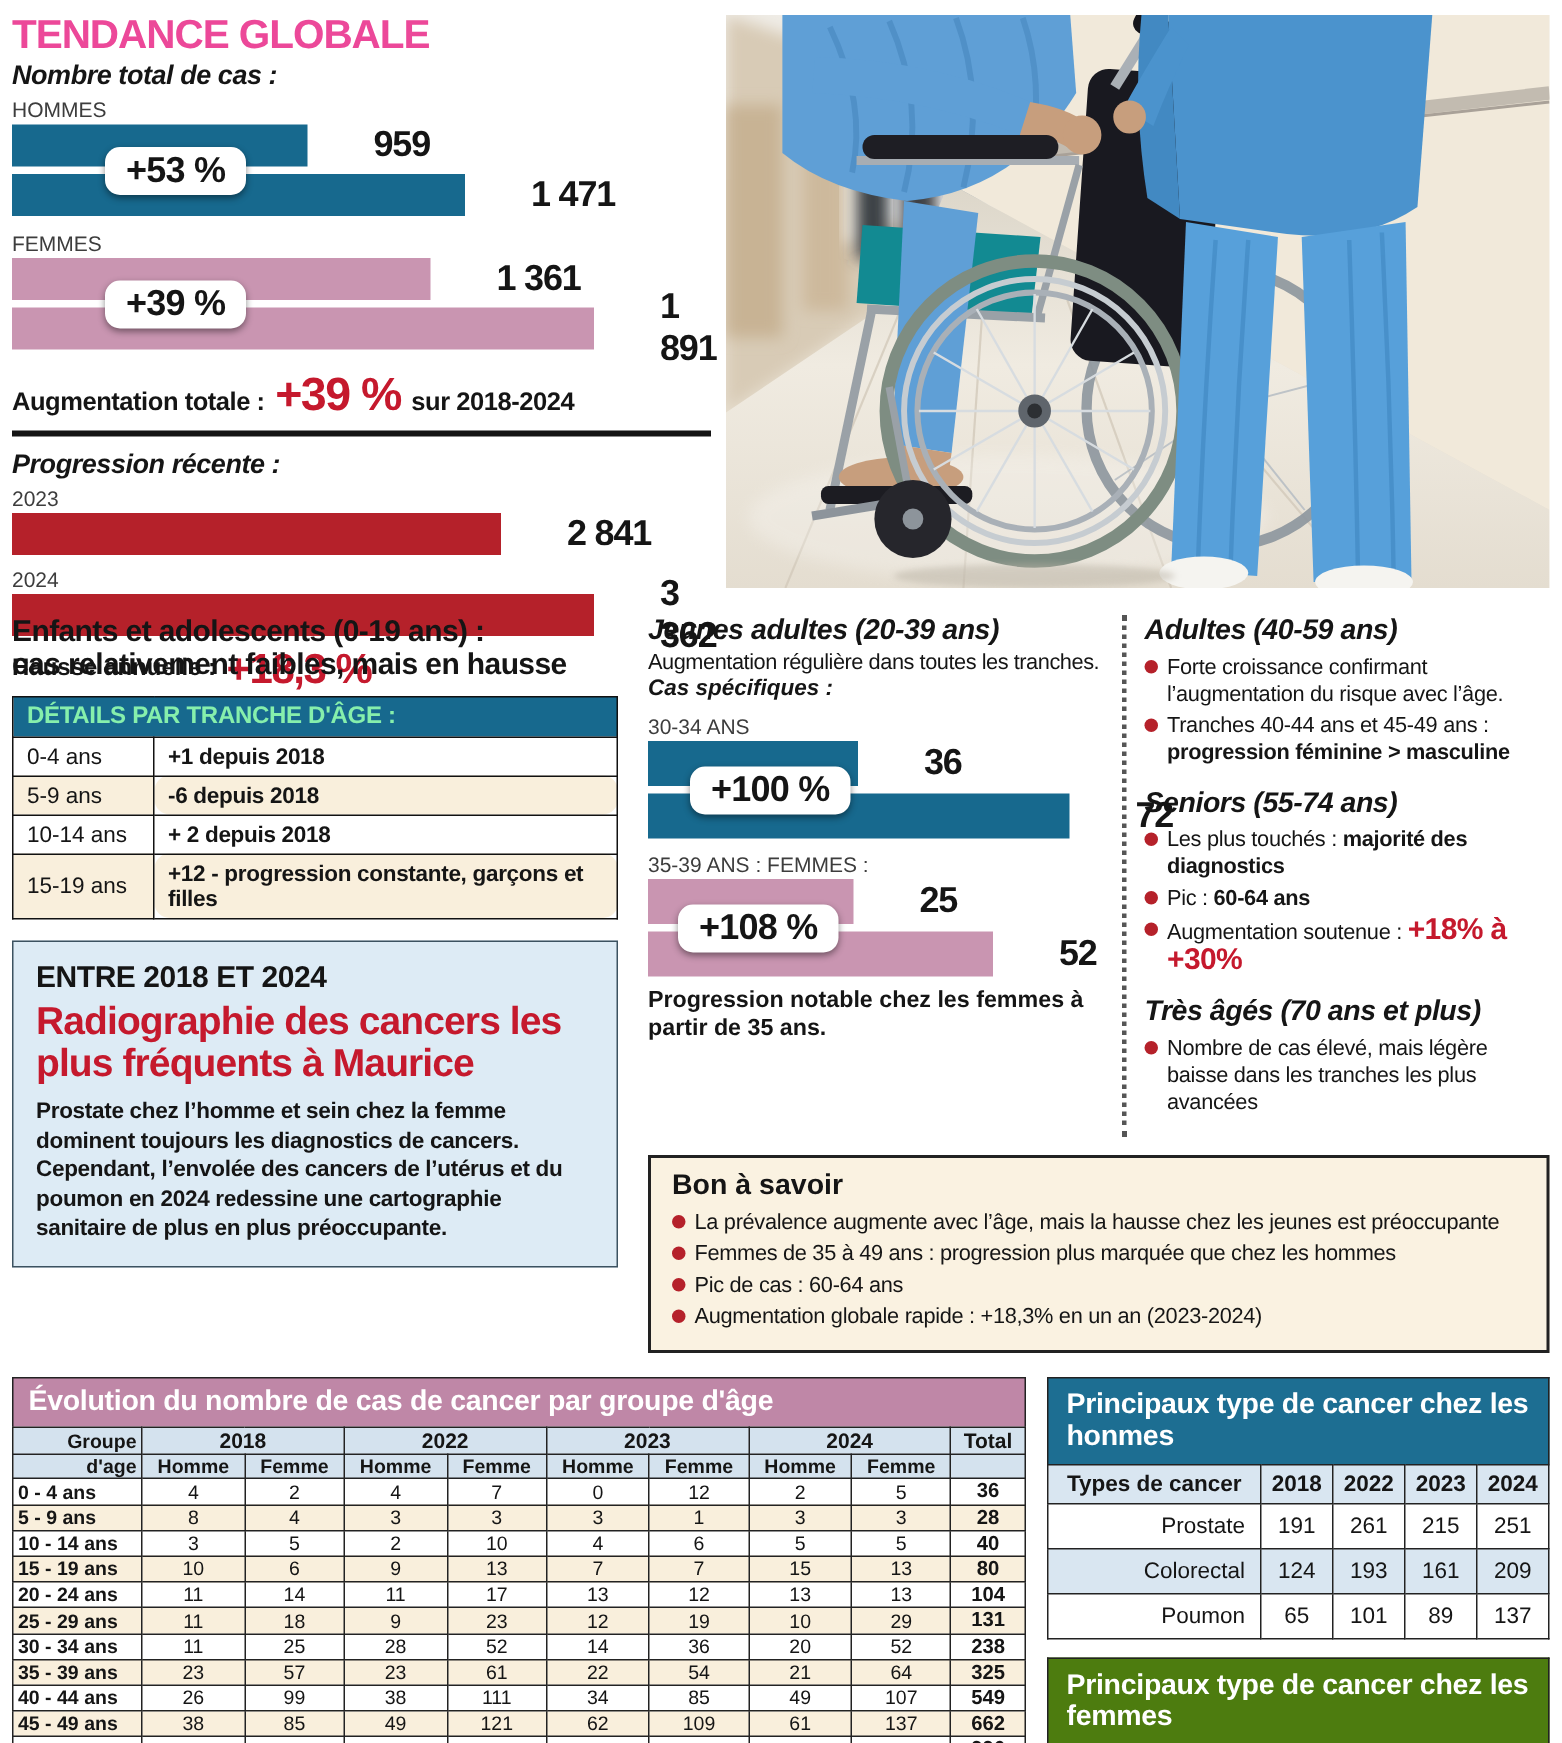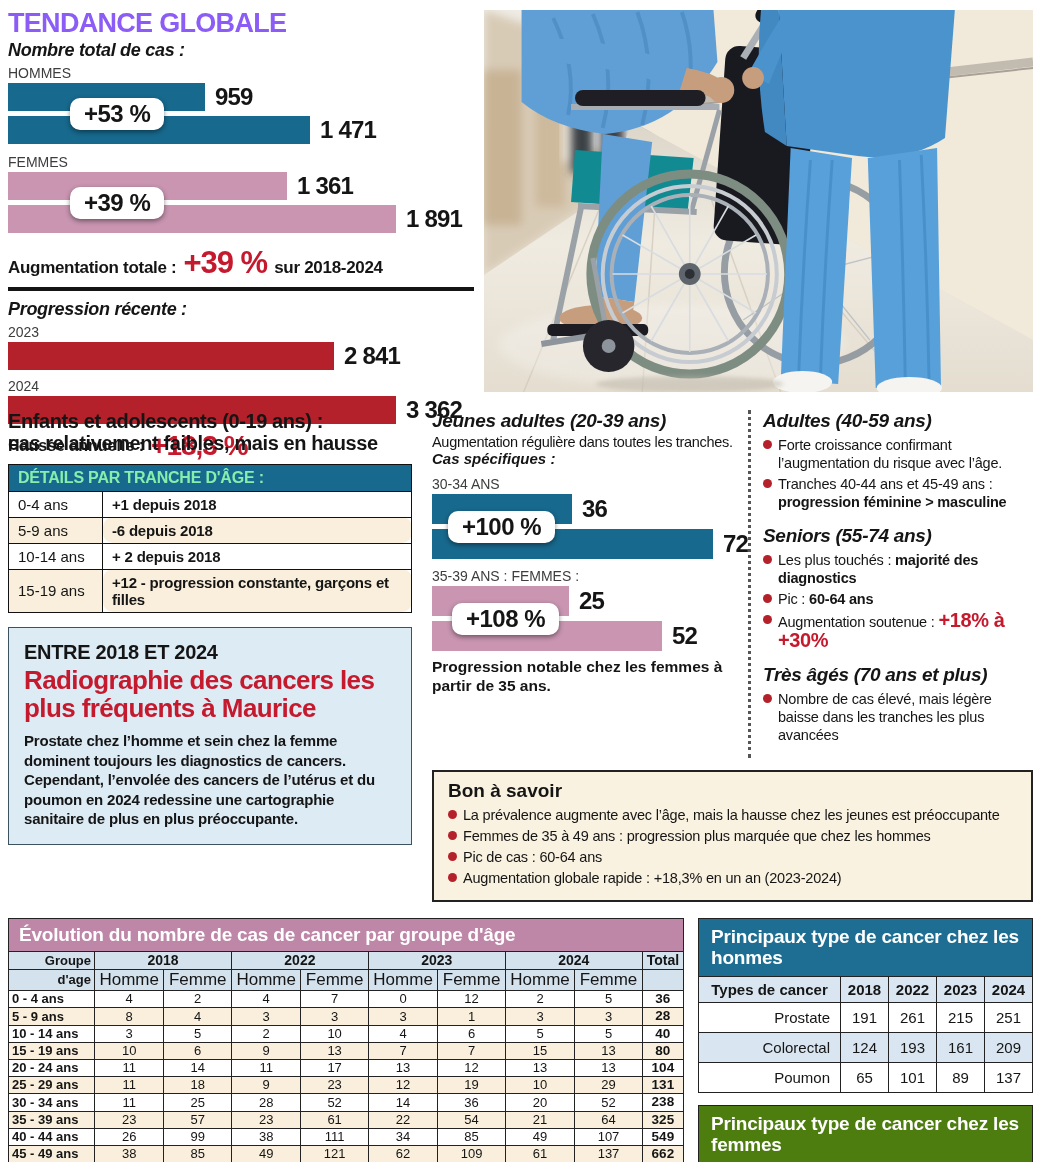--- a/index.html
+++ b/index.html
@@ -6,25 +6,25 @@
   body { margin: 0; background: #fff; }
   .page {
     width: 1041px; height: 1162px; background: #fff; overflow: hidden;
     font-family: "Liberation Sans", sans-serif; color: #151515;
     padding: 8px 8px 0 8px; position: relative;
   }
   
   .top-row { display: flex; gap: 10px; height: 386px; }
   .trend-col { width: 466px; flex: none; }
   .photo-wrap { flex: 1; height: 382px; margin-top: 2px; }
-  .main-title { color: #8b5cf6; font-size: 27px; font-weight: bold; letter-spacing: -0.7px; }
+  .main-title { color: #ec4899; font-size: 27px; font-weight: bold; letter-spacing: -0.7px; }
   .sub-italic { font-style: italic; font-weight: bold; font-size: 18px; letter-spacing: -0.3px; margin: 1px 0 4px; }
   .bar-label { font-size: 14px; color: #3d3d3d; margin: 3px 0 2px; }
   .bar-group { position: relative; display: flex; flex-direction: column; gap: 5px; }
-  .bar-row { display: flex; align-items: center; height: 28px; }
+  .bar-row { display: flex; align-items: center; height: 28px; gap: 34px; }
   .bar { height: 28px; flex: none; }
   .teal { background: #17698e; }
   .pinkc { background: #c995b1; }
   .redc { background: #b5212a; }
   .bar-val { font-weight: bold; font-size: 24px; margin-left: 10px; letter-spacing: -0.8px; }
   .badge {
     position: absolute; top: 50%; transform: translateY(-50%); z-index: 2;
     background: #fff; border-radius: 10px; padding: 1px 14px;
     font-size: 24px; font-weight: bold; letter-spacing: -0.5px;
     box-shadow: 0 2px 5px rgba(0,0,0,0.45); line-height: 1.25;
@@ -69,21 +69,21 @@
   .know-box { border: 2px solid #222; background: #faf2e1; padding: 8px 14px 10px; margin-top: 12px; }
   .know-title { font-size: 19px; font-weight: bold; margin-bottom: 4px; }
   
   .bottom-row { display: flex; margin-top: 16px; }
   .big-table-wrap { width: 676px; flex: none; }
   .bt-title { background: #bf87a7; color: #fff; font-weight: bold; font-size: 19px; padding: 5px 10px; border: 1.5px solid #222; border-bottom: none; letter-spacing: -0.2px; }
   .age-table { width: 100%; border-collapse: collapse; font-size: 13px; text-align: center; }
   .age-table th, .age-table td { border: 1px solid #222; padding: 0 3px; height: 16px; line-height: 1.2; }
   .age-table th { background: #d4e2ee; }
   .year-th { font-size: 14px; font-weight: bold; }
-  .sub-th { font-weight: normal; font-size: 17px; }
+  .sub-th { font-weight: bold; font-size: 13px; }
   .grp-th { text-align: right; font-weight: bold; padding-right: 6px; font-size: 13px; }
   .total-th { font-size: 14px; font-weight: bold; }
   .label-td { text-align: left; font-weight: bold; padding-right: 6px; white-space: nowrap; width: 86px;}
   .total-td { font-weight: bold; font-size: 13.5px; }
   .age-table tr.cream td { background: #f9efdc; }
   .right-tables { flex: 1; margin-left: 14px; }
   .ct-title { color: #fff; font-weight: bold; font-size: 19px; line-height: 1.12; padding: 7px 12px; border: 1.5px solid #222; border-bottom: none; letter-spacing: -0.2px; }
   .ct-title.men { background: #1d6e92; }
   .ct-title.women { background: #4d7c0f; margin-top: 12px; }
   .cancer-table { width: 100%; border-collapse: collapse; font-size: 15px; text-align: center; }
@@ -331,21 +331,21 @@
           <div class="group-label">30-34 ANS</div>
           <div class="bar-group">
             <div class="bar-row">
               <div class="bar teal" style="width:140px"></div>
               <span class="bar-val">36</span>
             </div>
             <div class="bar-row">
               <div class="bar teal" style="width:281px"></div>
               <span class="bar-val">72</span>
             </div>
-            <div class="badge" style="left:16px">+100 %</div>
+            <div class="badge" style="left:28px">+100 %</div>
           </div>
 
           <div class="group-label">35-39 ANS : FEMMES :</div>
           <div class="bar-group">
             <div class="bar-row">
               <div class="bar pinkc" style="width:137px"></div>
               <span class="bar-val">25</span>
             </div>
             <div class="bar-row">
               <div class="bar pinkc" style="width:230px"></div>

